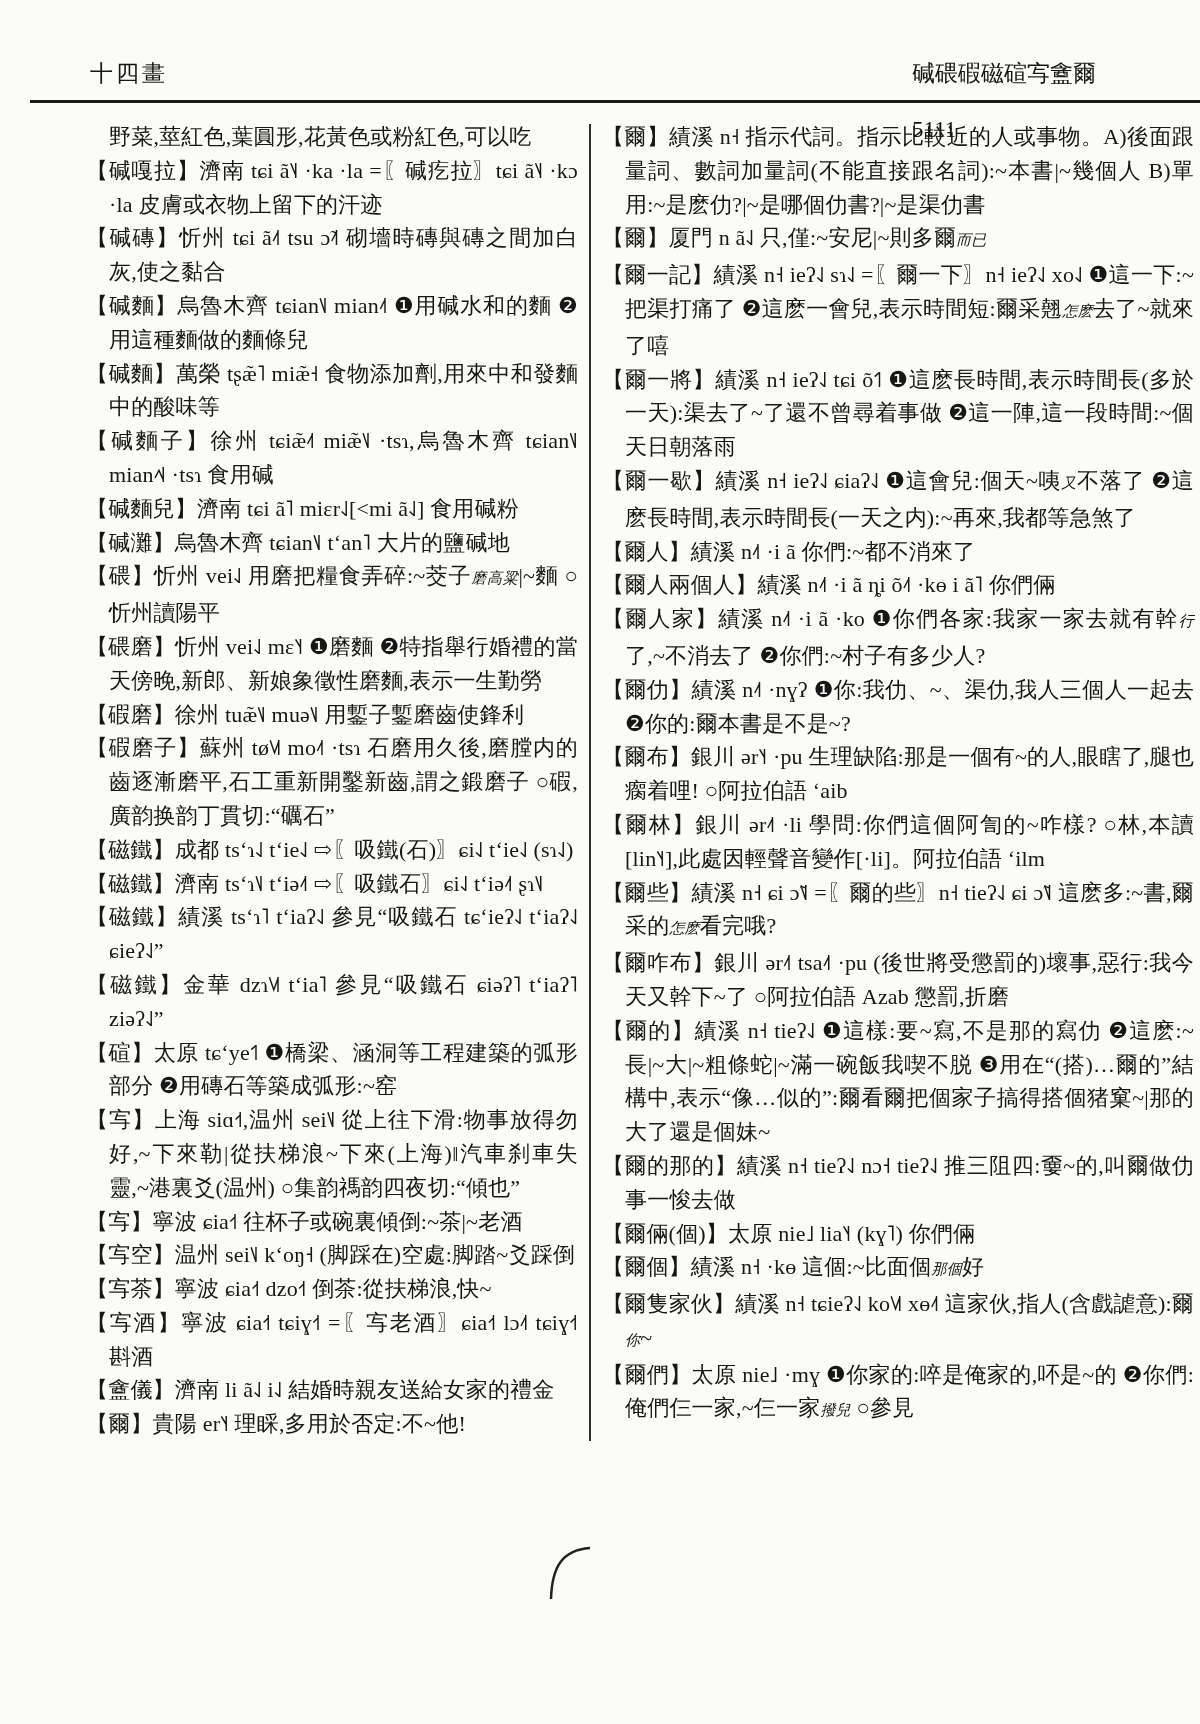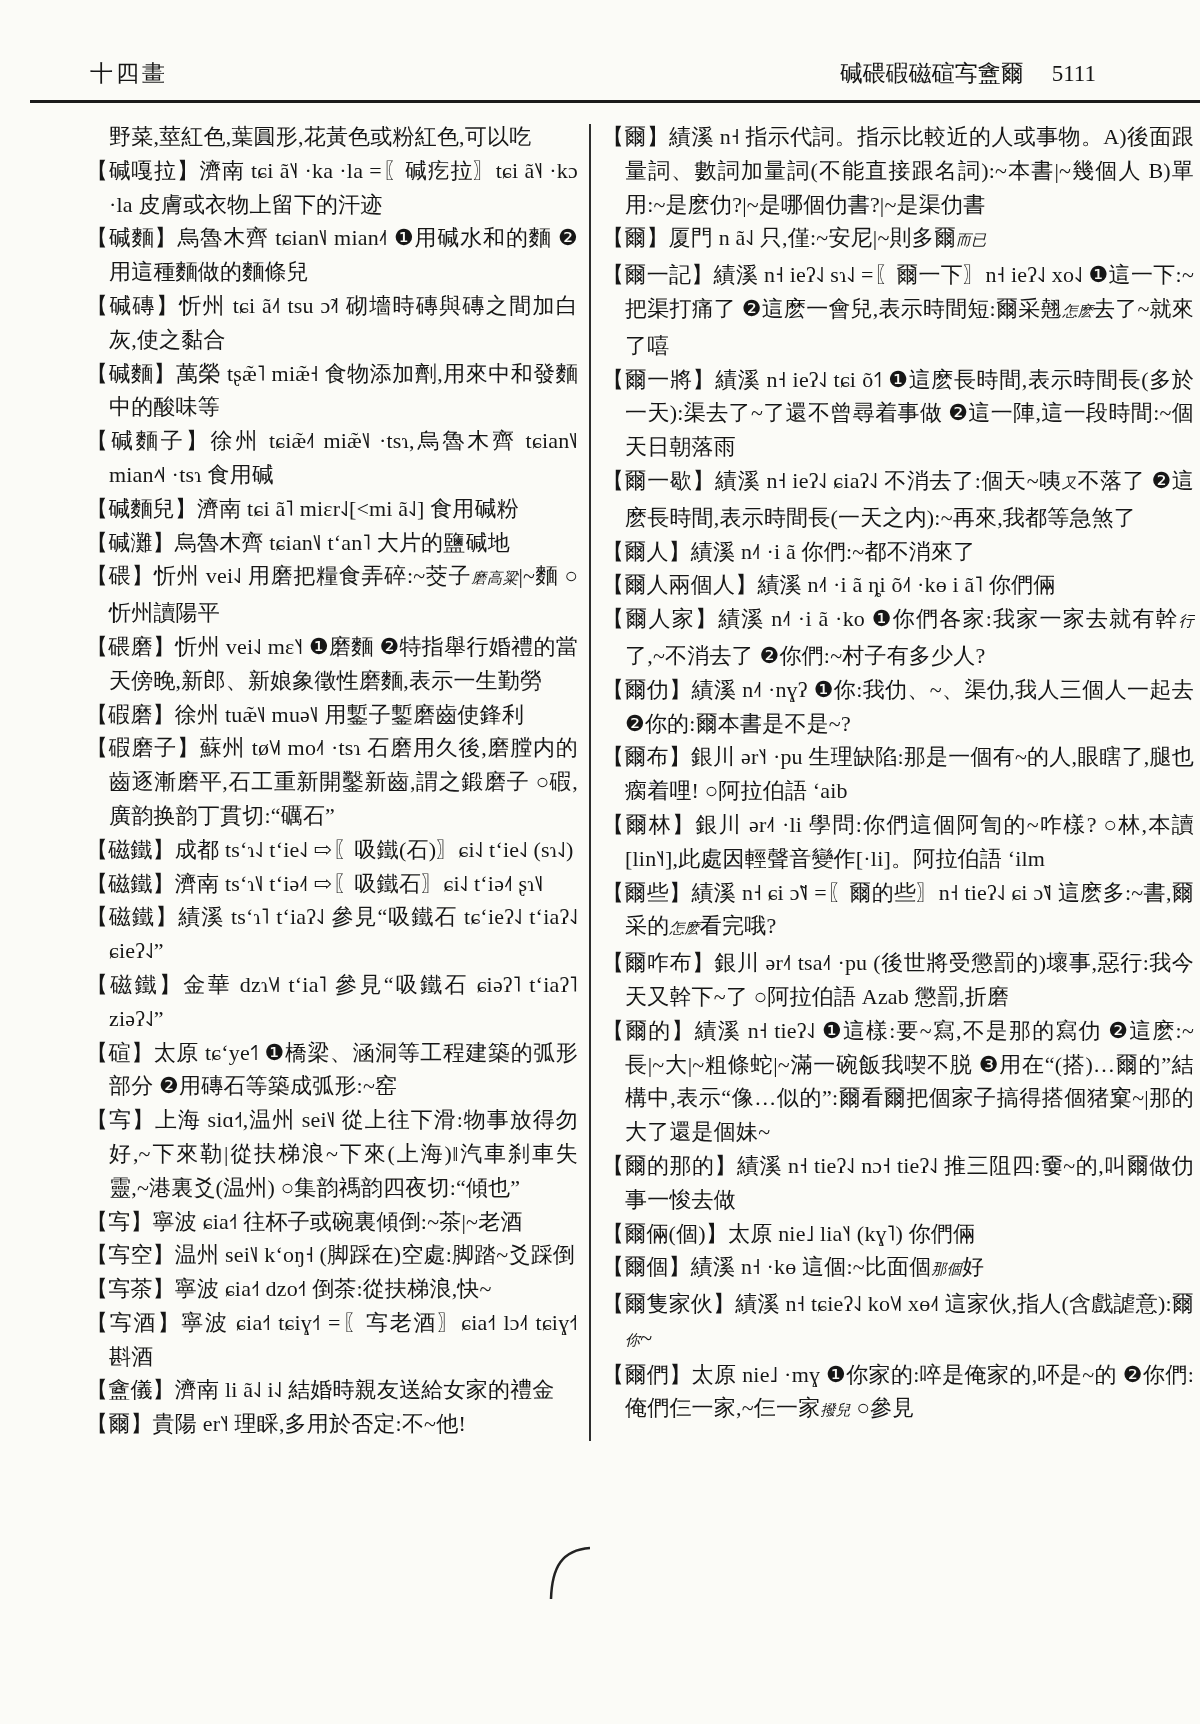--- a/index.html
+++ b/index.html
@@ -11,21 +11,21 @@
     font-family:"Liberation Serif","DejaVu Serif",serif;
     overflow:hidden;
     padding-left:46px;
   }
   .hdr-left{
     position:absolute;left:90px;top:58px;
     font-size:23px;letter-spacing:3px;
   }
   .hdr-right{
     position:absolute;top:58px;right:150px;
-    font-size:23px;display:flex;gap:28px;align-items:baseline;
+    font-size:23px;display:flex;gap:28px;align-items:baseline;flex-direction:column;
   }
   .rule{
     position:absolute;left:30px;right:26px;top:100px;height:3px;
     background:#1b1b1b;
   }
   main{
     position:absolute;left:86px;top:120px;right:52px;
     display:flex;align-items:flex-start;
   }
   #col-left{width:492px;}
@@ -59,22 +59,22 @@
     <span>碱碨碬磁碹㝍盦爾</span>
     <span>5111</span>
   </div>
 
   <div class="rule"></div>
 
   <main>
     <div id="col-left" class="col">
         <p class="entry cont"><span>野菜,莖紅色,葉圓形,花黃色或粉紅色,可以吃</span></p>
         <p class="entry"><span>【碱嘎拉】濟南 tɕi ã˥˨ ·ka ·la =〖碱疙拉〗tɕi ã˥˨ ·kɔ ·la 皮膚或衣物上留下的汗迹</span></p>
+        <p class="entry"><span>【碱磚】忻州 tɕi ã˨˦ tsu ɔ̃˨˦ 砌墻時磚與磚之間加白灰,使之黏合</span></p>
         <p class="entry"><span>【碱麵】烏魯木齊 tɕian˥˩ mian˨˦ ❶用碱水和的麵 ❷用這種麵做的麵條兒</span></p>
-        <p class="entry"><span>【碱磚】忻州 tɕi ã˨˦ tsu ɔ̃˨˦ 砌墻時磚與磚之間加白灰,使之黏合</span></p>
         <p class="entry"><span>【碱麵】萬榮 tʂæ̃˥ miæ̃˧ 食物添加劑,用來中和發麵中的酸味等</span></p>
         <p class="entry"><span>【碱麵子】徐州 tɕiæ̃˨˦ miæ̃˥˩ ·tsɿ,烏魯木齊 tɕian˥˩ mian˨˦˨ ·tsɿ 食用碱</span></p>
         <p class="entry"><span>【碱麵兒】濟南 tɕi ã˥ miɛr˨˩[&lt;mi ã˨˩] 食用碱粉</span></p>
         <p class="entry"><span>【碱灘】烏魯木齊 tɕian˥˩ tʻan˥ 大片的鹽碱地</span></p>
         <p class="entry"><span>【碨】忻州 vei˨˩ 用磨把糧食弄碎:~茭子</span><span class="small">磨高粱</span><span>|~麵 ○忻州讀陽平</span></p>
         <p class="entry"><span>【碨磨】忻州 vei˨˩ mɛ˥˧ ❶磨麵 ❷特指舉行婚禮的當天傍晚,新郎、新娘象徵性磨麵,表示一生勤勞</span></p>
         <p class="entry"><span>【碬磨】徐州 tuæ̃˥˩ muə˥˩ 用鏨子鏨磨齒使鋒利</span></p>
         <p class="entry"><span>【碬磨子】蘇州 tø˥˩˦ mo˨˦ ·tsɿ 石磨用久後,磨膛内的齒逐漸磨平,石工重新開鑿新齒,謂之鍛磨子 ○碬,廣韵换韵丁貫切:“礪石”</span></p>
         <p class="entry"><span>【磁鐵】成都 tsʻɿ˨˩ tʻie˨˩ ⇨〖吸鐵(石)〗ɕi˨˩ tʻie˨˩ (sɿ˨˩)</span></p>
         <p class="entry"><span>【磁鐵】濟南 tsʻɿ˥˩ tʻiə˨˦ ⇨〖吸鐵石〗ɕi˨˩ tʻiə˨˦ ʂɿ˥˩</span></p>
@@ -88,21 +88,21 @@
         <p class="entry"><span>【㝍酒】寧波 ɕia˧˦ tɕiɣ˧˦ =〖㝍老酒〗ɕia˧˦ lɔ˨˦ tɕiɣ˧˦ 斟酒</span></p>
         <p class="entry"><span>【盦儀】濟南 li ã˨˩ i˨˩ 結婚時親友送給女家的禮金</span></p>
         <p class="entry"><span>【爾】貴陽 er˥˧ 理睬,多用於否定:不~他!</span></p>
       </div>
     <div class="divider"></div>
     <div id="col-right" class="col">
         <p class="entry"><span>【爾】績溪 n˧ 指示代詞。指示比較近的人或事物。A)後面跟量詞、數詞加量詞(不能直接跟名詞):~本書|~幾個人 B)單用:~是麽仂?|~是哪個仂書?|~是渠仂書</span></p>
         <p class="entry"><span>【爾】厦門 n ã˨˩ 只,僅:~安尼|~則多爾</span><span class="small">而已</span></p>
         <p class="entry"><span>【爾一記】績溪 n˧ ieʔ˨˩ sɿ˨˩ =〖爾一下〗n˧ ieʔ˨˩ xo˨˩ ❶這一下:~把渠打痛了 ❷這麽一會兒,表示時間短:爾采翹</span><span class="small">怎麽</span><span>去了~就來了嘻</span></p>
         <p class="entry"><span>【爾一將】績溪 n˧ ieʔ˨˩ tɕi õ˦˥ ❶這麽長時間,表示時間長(多於一天):渠去了~了還不曾尋着事做 ❷這一陣,這一段時間:~個天日朝落雨</span></p>
-        <p class="entry"><span>【爾一歇】績溪 n˧ ieʔ˨˩ ɕiaʔ˨˩ 不消去了:個天~咦</span><span class="small">又</span><span>不落了 ❷這麽長時間,表示時間長(一天之内):~再來,我都等急煞了</span></p>
+        <p class="entry"><span>【爾一歇】績溪 n˧ ieʔ˨˩ ɕiaʔ˨˩ ❶這會兒:個天~咦</span><span class="small">又</span><span>不落了 ❷這麽長時間,表示時間長(一天之内):~再來,我都等急煞了</span></p>
         <p class="entry"><span>【爾人】績溪 n˨˦ ·i ã 你們:~都不消來了</span></p>
         <p class="entry"><span>【爾人兩個人】績溪 n˨˦ ·i ã ȵi õ˨˦ ·kɵ i ã˥ 你們倆</span></p>
         <p class="entry"><span>【爾人家】績溪 n˨˦ ·i ã ·ko ❶你們各家:我家一家去就有幹</span><span class="small">行</span><span>了,~不消去了 ❷你們:~村子有多少人?</span></p>
         <p class="entry"><span>【爾仂】績溪 n˨˦ ·nɣʔ ❶你:我仂、~、渠仂,我人三個人一起去 ❷你的:爾本書是不是~?</span></p>
         <p class="entry"><span>【爾布】銀川 ər˥˧ ·pu 生理缺陷:那是一個有~的人,眼瞎了,腿也瘸着哩! ○阿拉伯語 ʻaib</span></p>
         <p class="entry"><span>【爾林】銀川 ər˨˦ ·li 學問:你們這個阿訇的~咋樣? ○林,本讀[lin˥˧],此處因輕聲音變作[·li]。阿拉伯語 ʻilm</span></p>
         <p class="entry"><span>【爾些】績溪 n˧ ɕi ɔ̃˥˩ =〖爾的些〗n˧ tieʔ˨˩ ɕi ɔ̃˥˩ 這麽多:~書,爾采的</span><span class="small">怎麽</span><span>看完哦?</span></p>
         <p class="entry"><span>【爾咋布】銀川 ər˨˦ tsa˨˦ ·pu (後世將受懲罰的)壞事,惡行:我今天又幹下~了 ○阿拉伯語 Azab 懲罰,折磨</span></p>
         <p class="entry"><span>【爾的】績溪 n˧ tieʔ˨˩ ❶這樣:要~寫,不是那的寫仂 ❷這麽:~長|~大|~粗條蛇|~滿一碗飯我喫不脱 ❸用在“(搭)…爾的”結構中,表示“像…似的”:爾看爾把個家子搞得搭個猪窠~|那的大了還是個妹~</span></p>
         <p class="entry"><span>【爾的那的】績溪 n˧ tieʔ˨˩ nɔ˧ tieʔ˨˩ 推三阻四:嫑~的,叫爾做仂事一悛去做</span></p>

